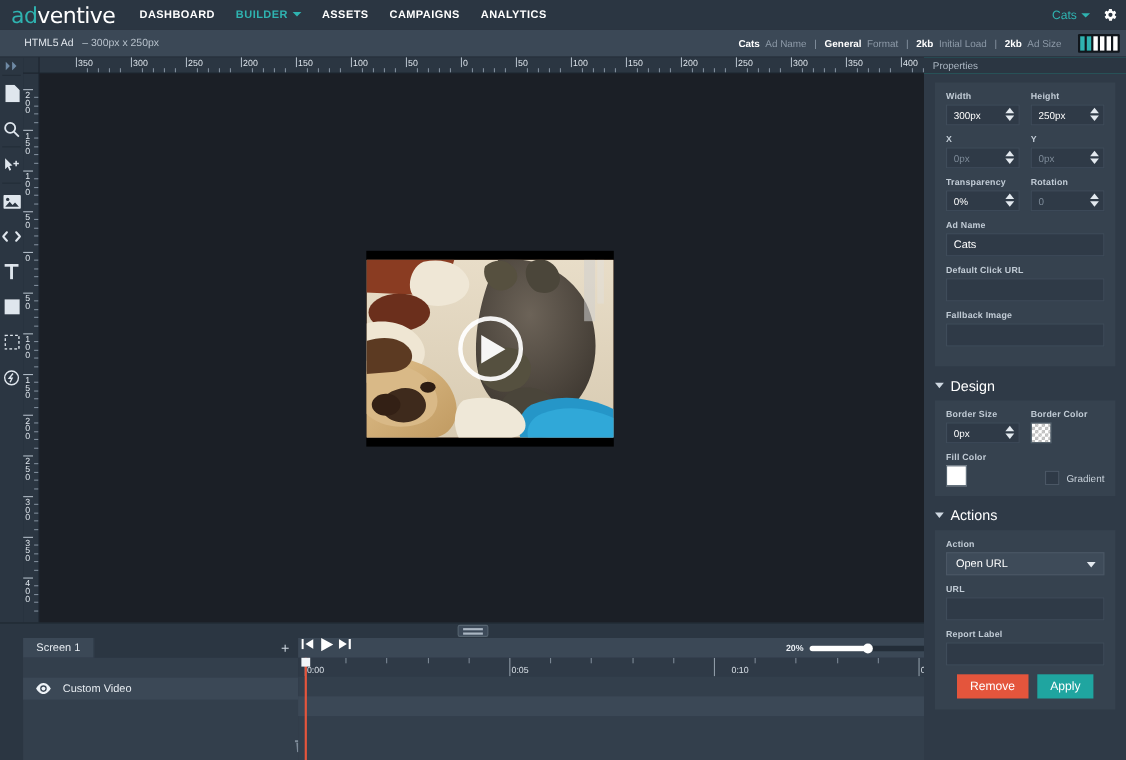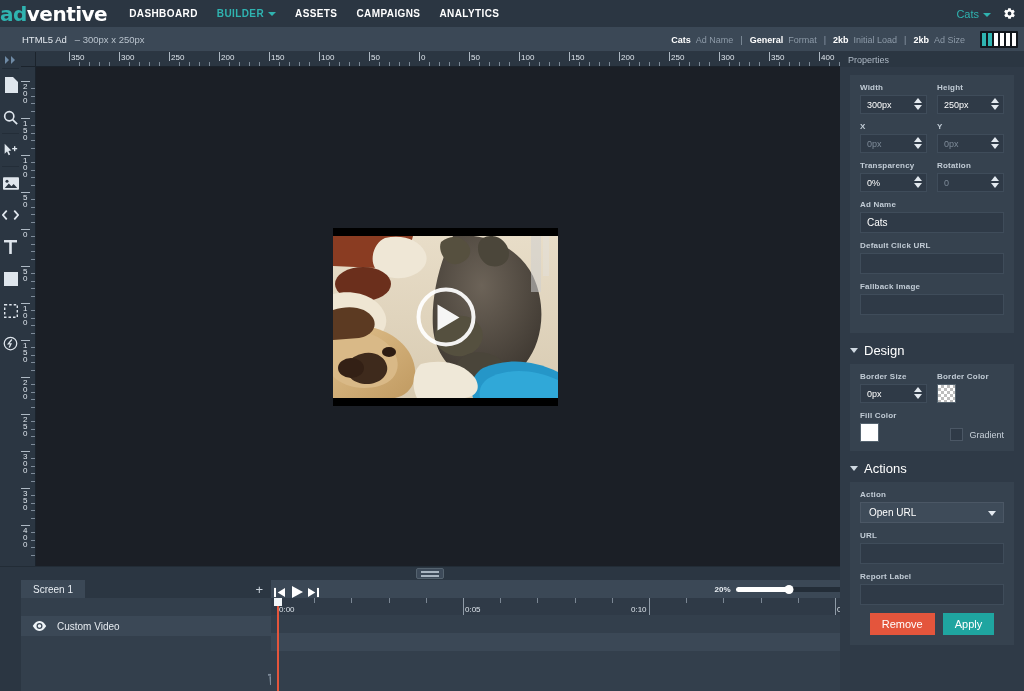--- a/index.html
+++ b/index.html
@@ -11,22 +11,22 @@
   }
   .app { position: relative; width: 1024px; height: 691px; }
 
   
   .topnav {
     position: absolute; top: 0; left: 0; width: 1024px; height: 27px;
     background: #2b3642;
     display: flex; align-items: center;
   }
   .logo {
-    font-size: 20px; letter-spacing: -0.5px;
-    font-family: "DejaVu Sans", sans-serif; font-weight: 700;
+    margin-left: 10px; font-size: 20px; letter-spacing: -0.5px;
+    font-family: "DejaVu Sans", sans-serif; font-weight: 400;
     line-height: 1;
   }
   .logo .ad { color: #2fb3b0; }
   .logo .ventive { color: #ffffff; }
   .nav-items { display: flex; align-items: center; margin-left: 22px; gap: 19px; }
   .nav-item {
     font-size: 10px; font-weight: bold; color: #ffffff;
     letter-spacing: 0.4px; cursor: pointer; white-space: nowrap;
   }
   .nav-item.active { color: #2fb3b0; }
@@ -170,21 +170,21 @@
     cursor: pointer;
   }
   .eye-icon { width: 36px; display: flex; justify-content: center; align-items: center; }
   .layer-name { font-size: 10px; color: #e6ebf0; }
   .trash-icon {
     position: absolute; left: 247px; bottom: 2px; cursor: pointer;
   }
 
   .tl-controls {
     position: absolute; top: 0; left: 271px; width: 616px; height: 18px;
-    background: #3b4856; display: flex; align-items: flex-end;
+    background: #3b4856; display: flex; align-items: flex-start;
   }
   .tl-btn { width: 17px; display: flex; align-items: center; justify-content: center; cursor: pointer; }
   .zoom-wrap {
     position: absolute; right: 14px; top: 0; height: 18px;
     display: flex; align-items: center; gap: 5px;
   }
   .zoom-lbl { font-size: 8px; font-weight: bold; color: #e9eef3; }
   .zoom-track {
     width: 112px; height: 5px; background: #232d38; border-radius: 3px; position: relative;
     cursor: pointer;
@@ -716,21 +716,21 @@
         <div class="tl-tick" style="left: 80.4px;"></div>
         <div class="tl-tick" style="left: 117.6px;"></div>
         <div class="tl-tick" style="left: 154.8px;"></div>
         <div class="tl-tick major" style="left: 192px;"></div>
         <div class="tl-lbl" style="left: 194px;">0:05</div>
         <div class="tl-tick" style="left: 229.2px;"></div>
         <div class="tl-tick" style="left: 266.4px;"></div>
         <div class="tl-tick" style="left: 303.6px;"></div>
         <div class="tl-tick" style="left: 340.8px;"></div>
         <div class="tl-tick major" style="left: 378px;"></div>
-        <div class="tl-lbl" style="left: 360px;">0:10</div>
+        <div class="tl-lbl" style="left: 394px;">0:10</div>
         <div class="tl-tick" style="left: 415.2px;"></div>
         <div class="tl-tick" style="left: 452.4px;"></div>
         <div class="tl-tick" style="left: 489.6px;"></div>
         <div class="tl-tick" style="left: 526.8px;"></div>
         <div class="tl-tick major" style="left: 564px;"></div>
         <div class="tl-lbl" style="left: 566px;">0:1</div>
       </div>
 
     <div class="tl-track-area">
       <div class="tl-track-row"></div>

